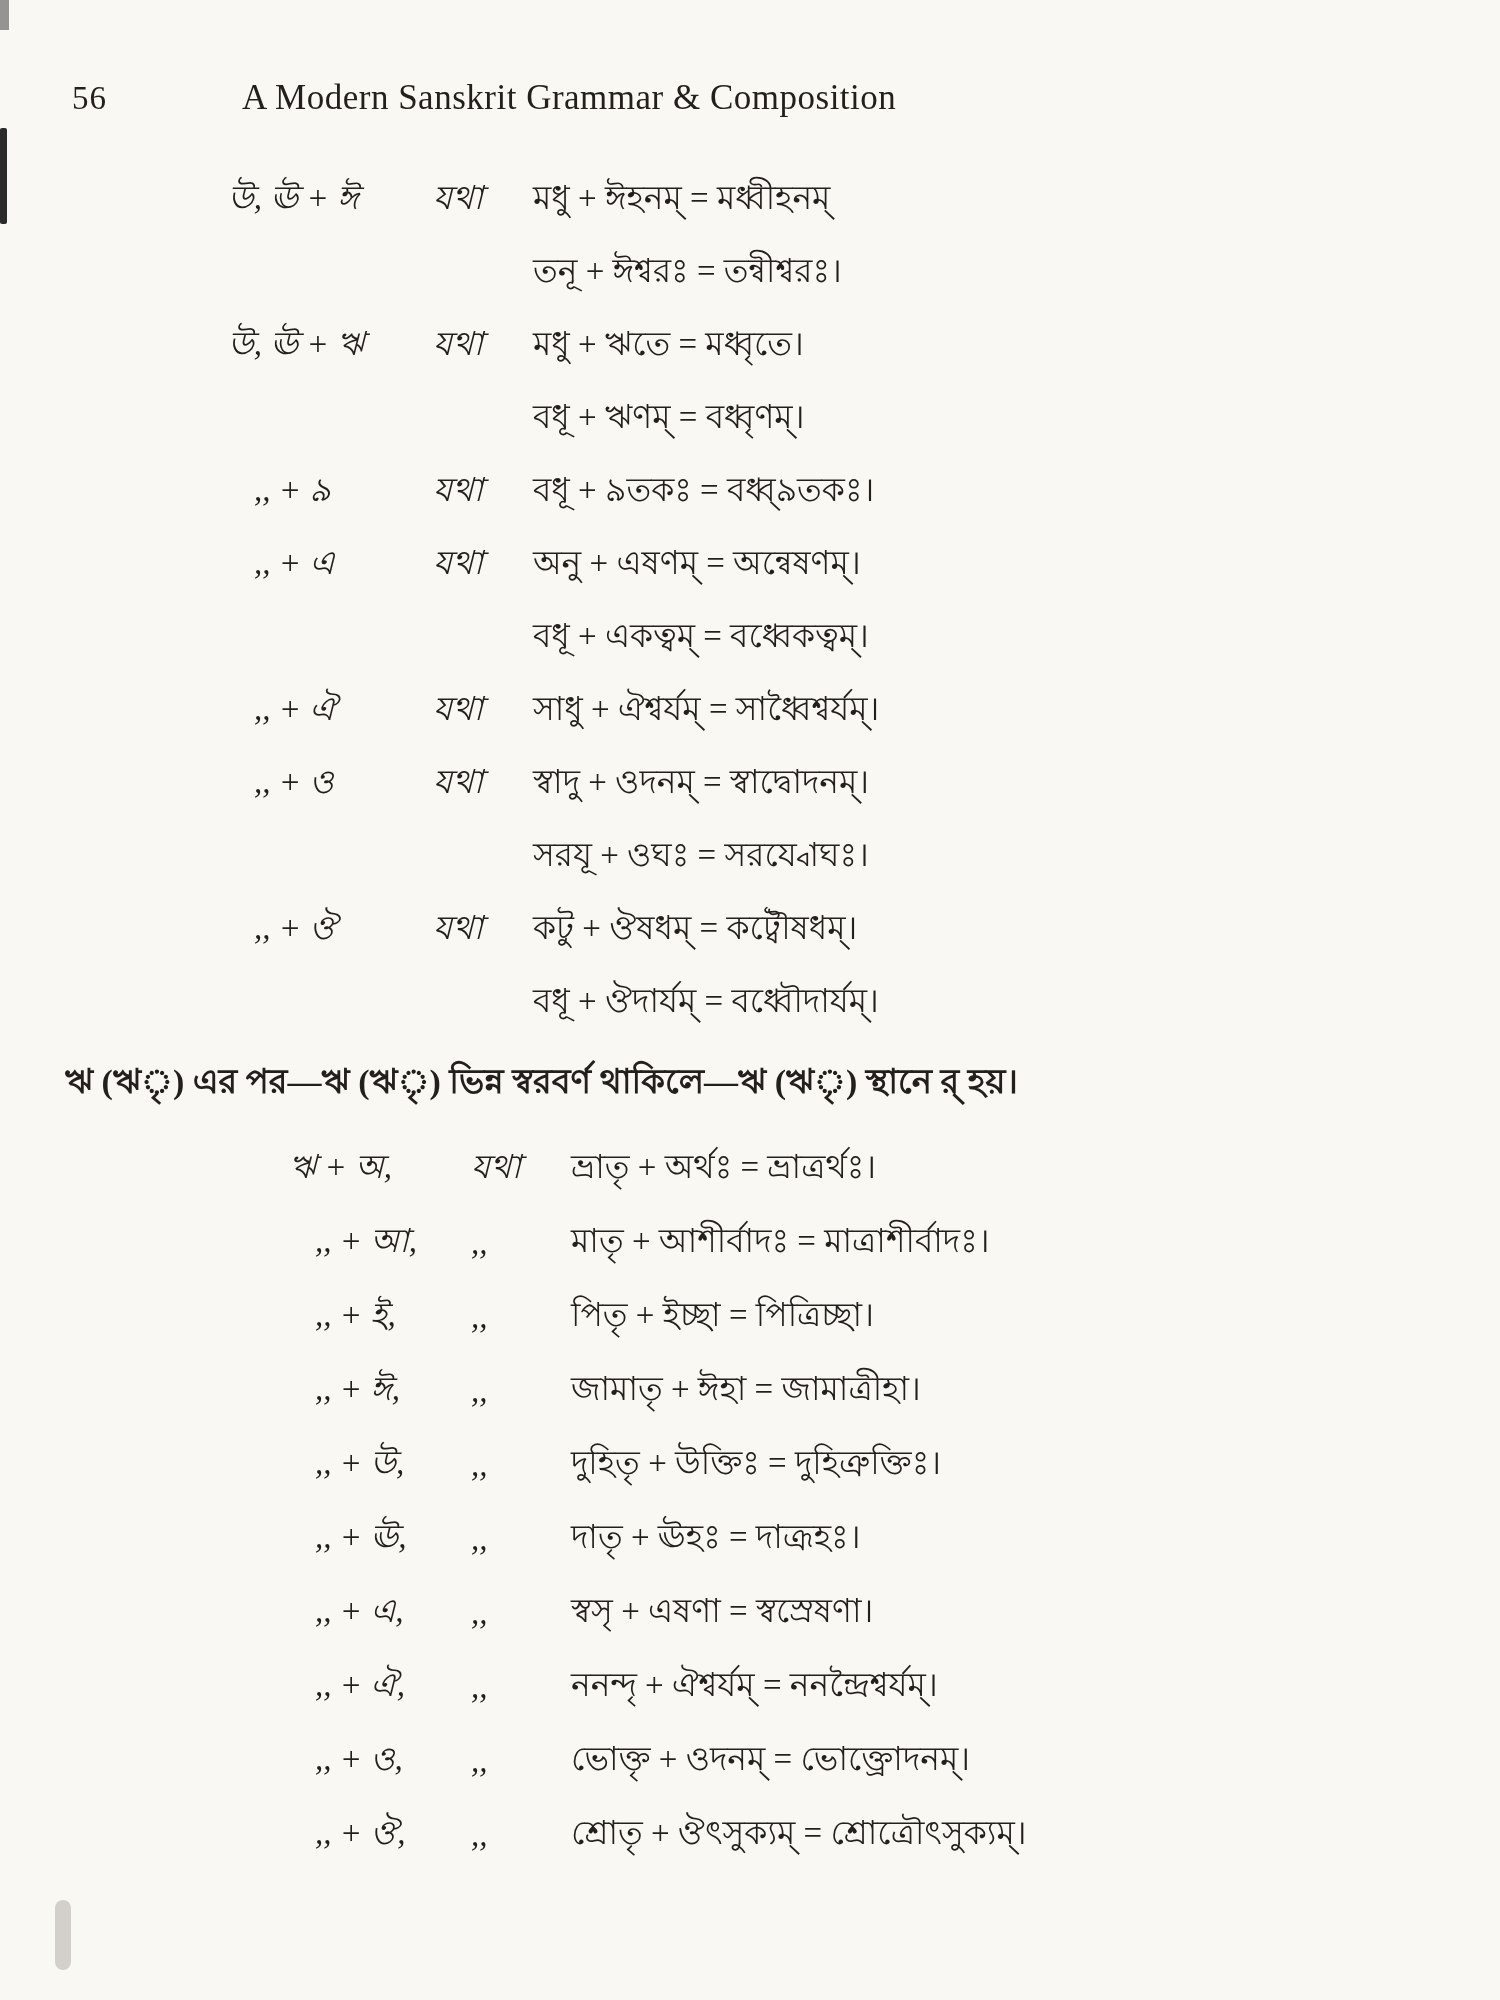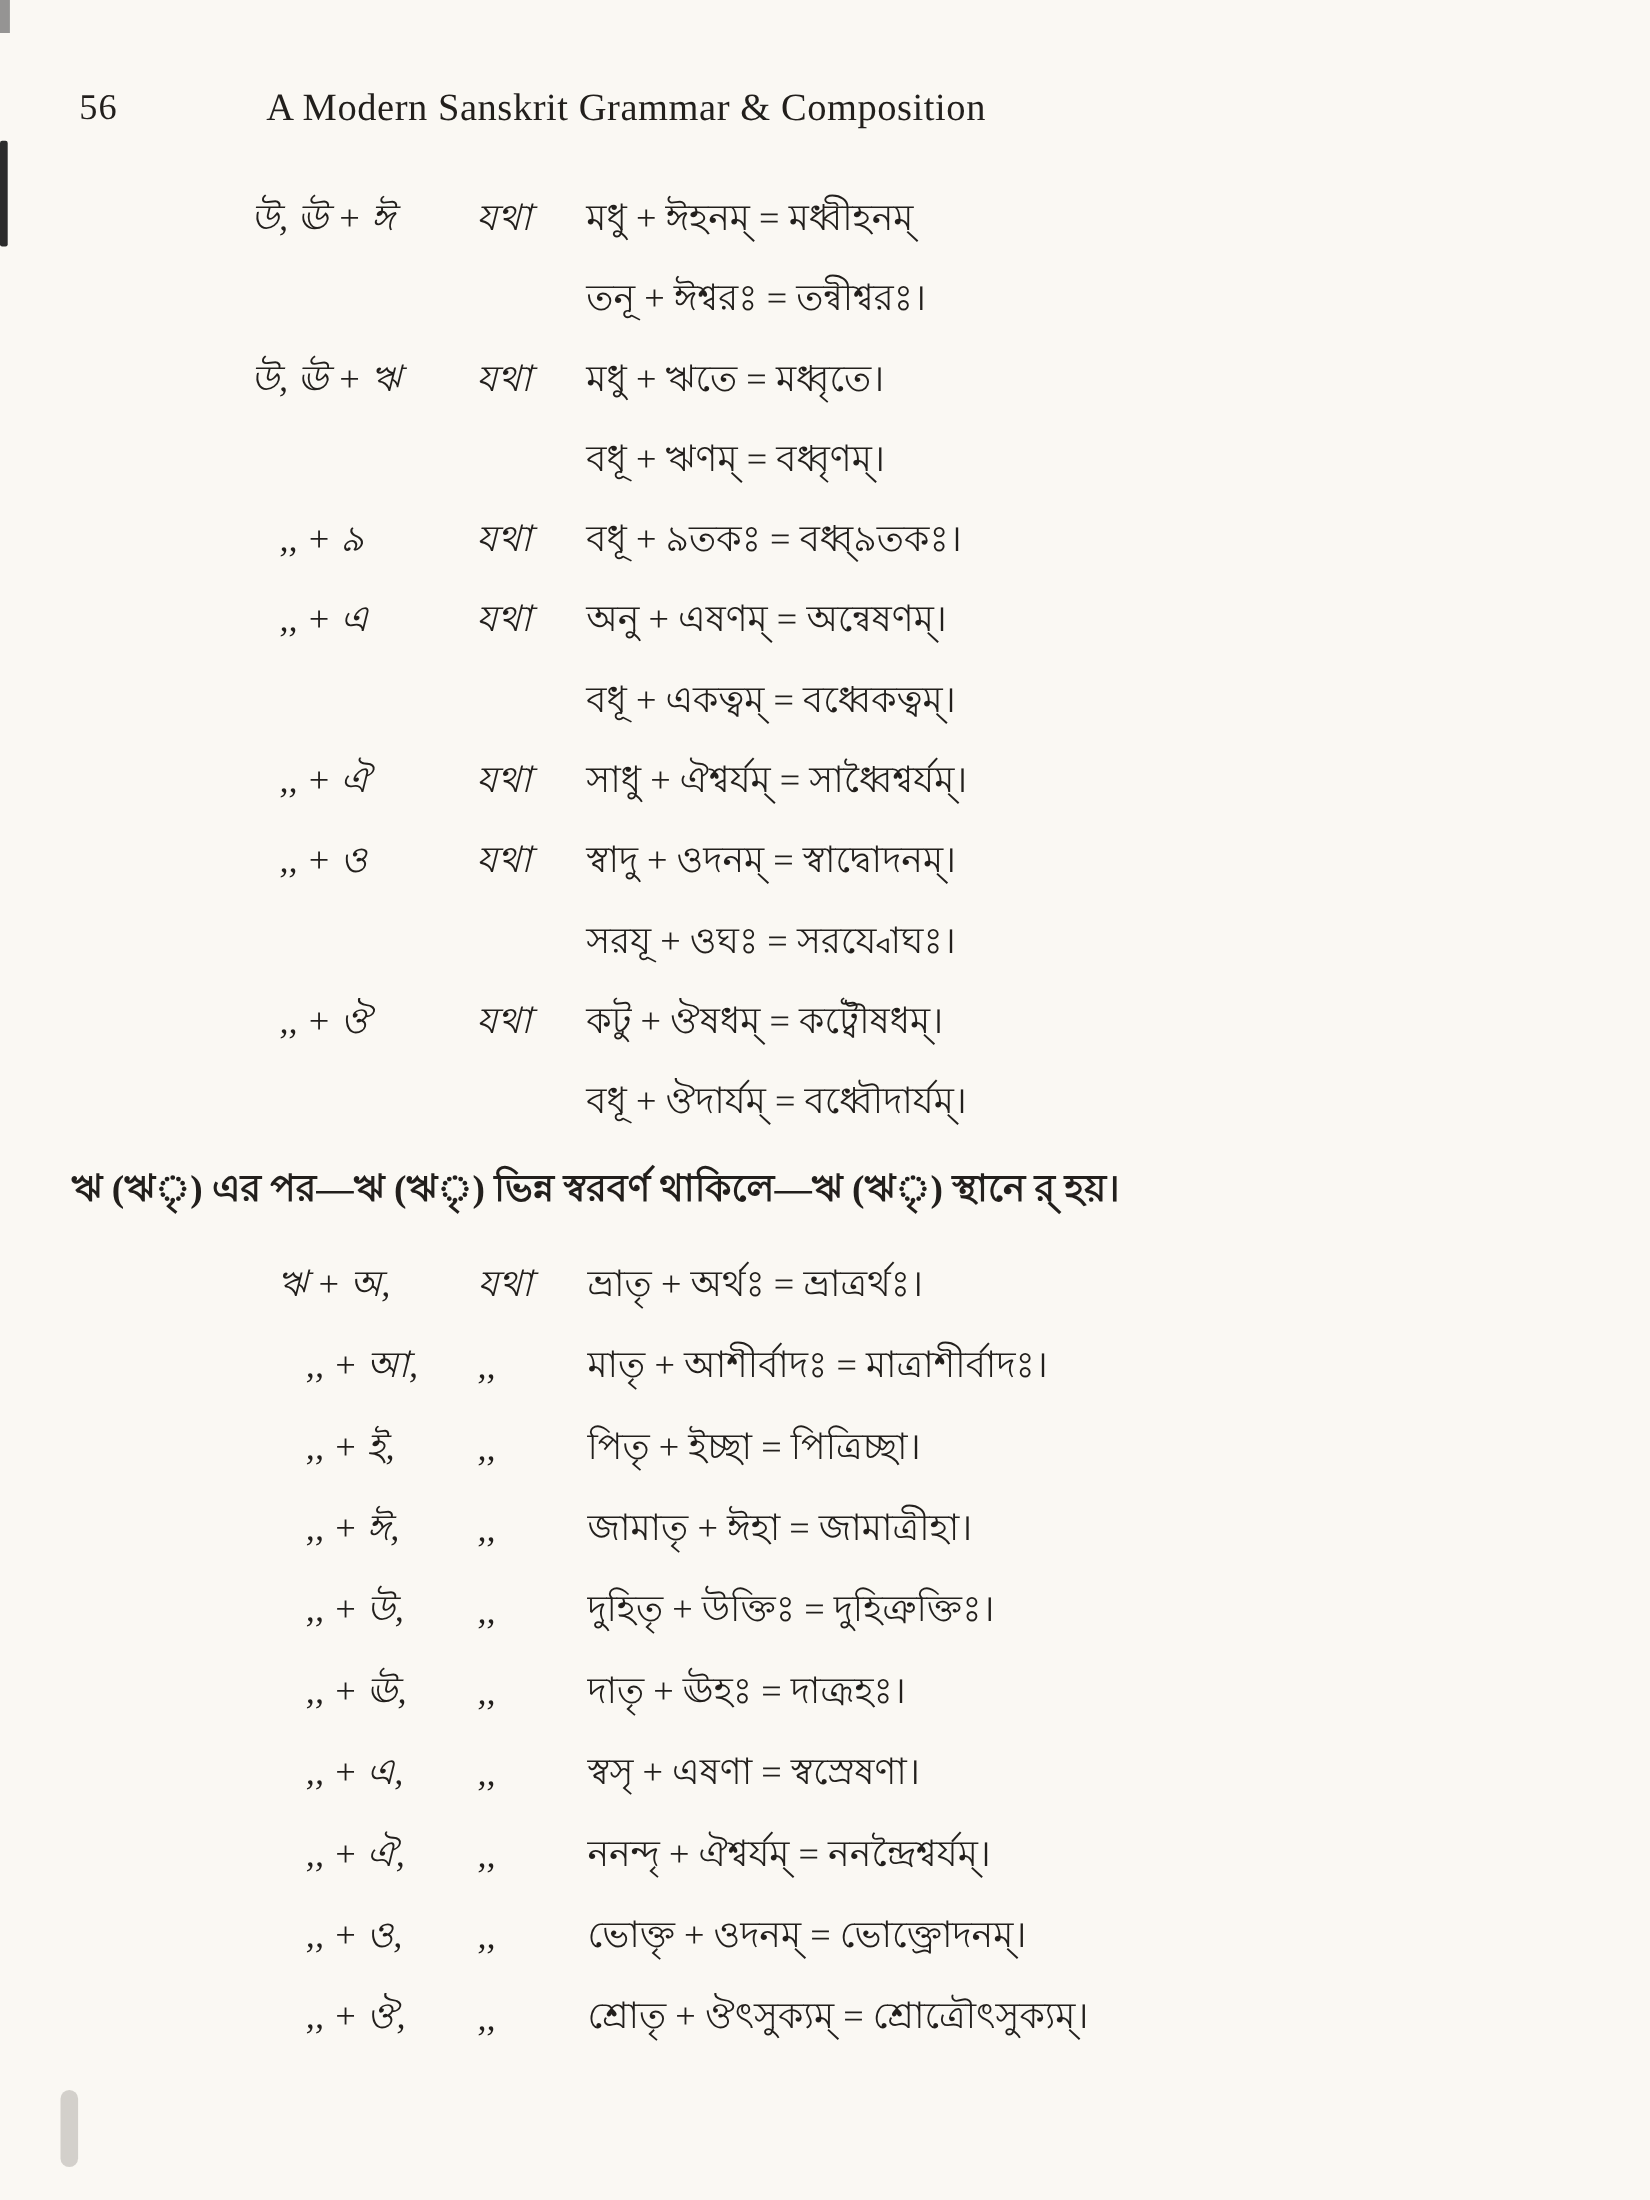--- a/index.html
+++ b/index.html
@@ -24,21 +24,21 @@
     display:flex;align-items:center;
     padding:78px 0 0 72px;
     height:40px;
   }
   .page-number{font-size:33px;width:170px;letter-spacing:1px;}
   .book-title{font-size:35px;letter-spacing:.5px;}
 
   .table-u{margin-top:45px;padding-left:228px;}
   .row-u{display:grid;grid-template-columns:205px 100px auto;align-items:start;}
   .table-ri{margin-top:25px;padding-left:252px;}
-  .row-ri{display:grid;grid-template-columns:182px 100px auto;align-items:start;}
+  .row-ri{display:grid;grid-template-columns:182px 100px auto;align-items:start;margin-left:37px;}
 
   .cell-rule,.cell-yatha{
     height:73px;display:flex;align-items:center;
     font-size:33px;white-space:nowrap;font-style:italic;
   }
   .cell-rule.indent{padding-left:26px;}
   .cell-eqs{display:block;}
   .eq{
     height:73px;display:flex;align-items:center;
     font-size:33px;white-space:nowrap;

